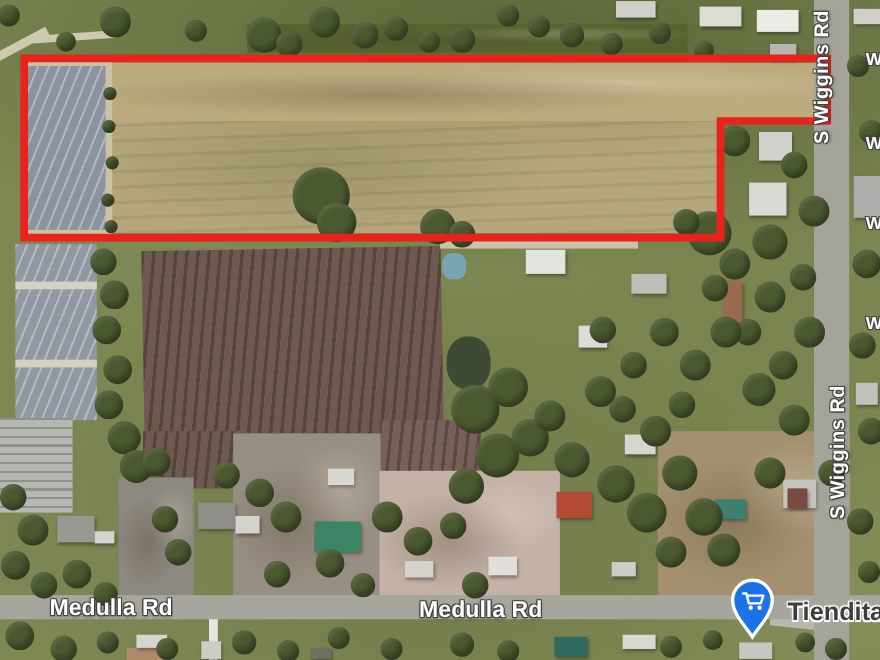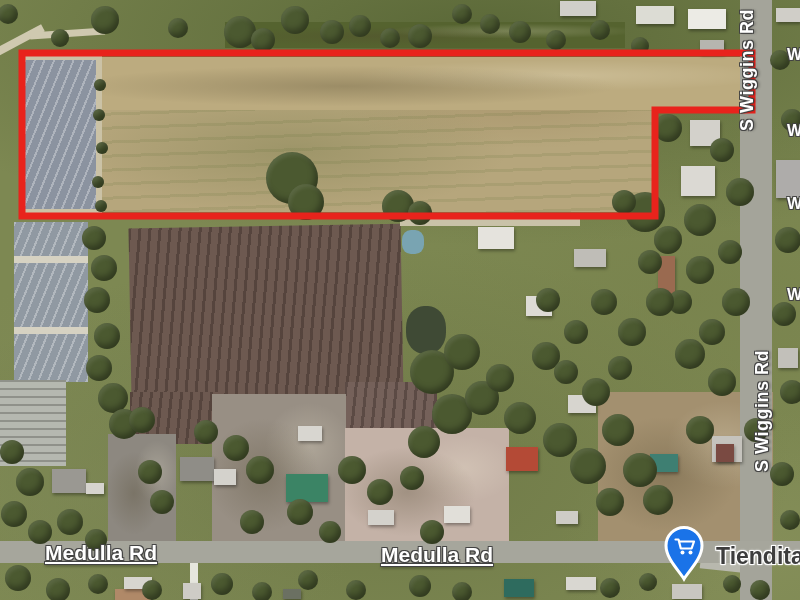--- a/index.html
+++ b/index.html
@@ -16,21 +16,21 @@
   }
   #scenery{position:absolute;inset:0;}
   .parcel{position:absolute;left:0;top:0;z-index:50;pointer-events:none;}
   .road-label{
     position:absolute;color:#fff;font-weight:bold;white-space:nowrap;z-index:60;
     text-shadow:-1px -1px 0 rgba(66,66,66,.95),1px -1px 0 rgba(66,66,66,.95),
                 -1px 1px 0 rgba(66,66,66,.95),1px 1px 0 rgba(66,66,66,.95),
                 0 2px 3px rgba(0,0,0,.45);
   }
   .vert{transform:translate(-50%,-50%) rotate(-90deg);}
-  .horiz{transform:translate(-50%,-50%);text-decoration:underline;}
+  .horiz{transform:translate(-50%,-50%);}
   #wig1{left:747px;top:70px;font-size:18px;letter-spacing:.5px;}
   #wig2{left:762px;top:411px;font-size:18px;letter-spacing:.5px;}
   #med1{left:101px;top:553px;font-size:21px;}
   #med2{left:437px;top:555px;font-size:21px;}
   .edge-label{
     position:absolute;left:787px;color:#fff;font-weight:bold;font-size:16px;z-index:60;
     text-shadow:-1px -1px 0 rgba(66,66,66,.95),1px -1px 0 rgba(66,66,66,.95),
                 -1px 1px 0 rgba(66,66,66,.95),1px 1px 0 rgba(66,66,66,.95);
   }
   #el0{top:46px;} #el1{top:122px;} #el2{top:195px;} #el3{top:286px;}

